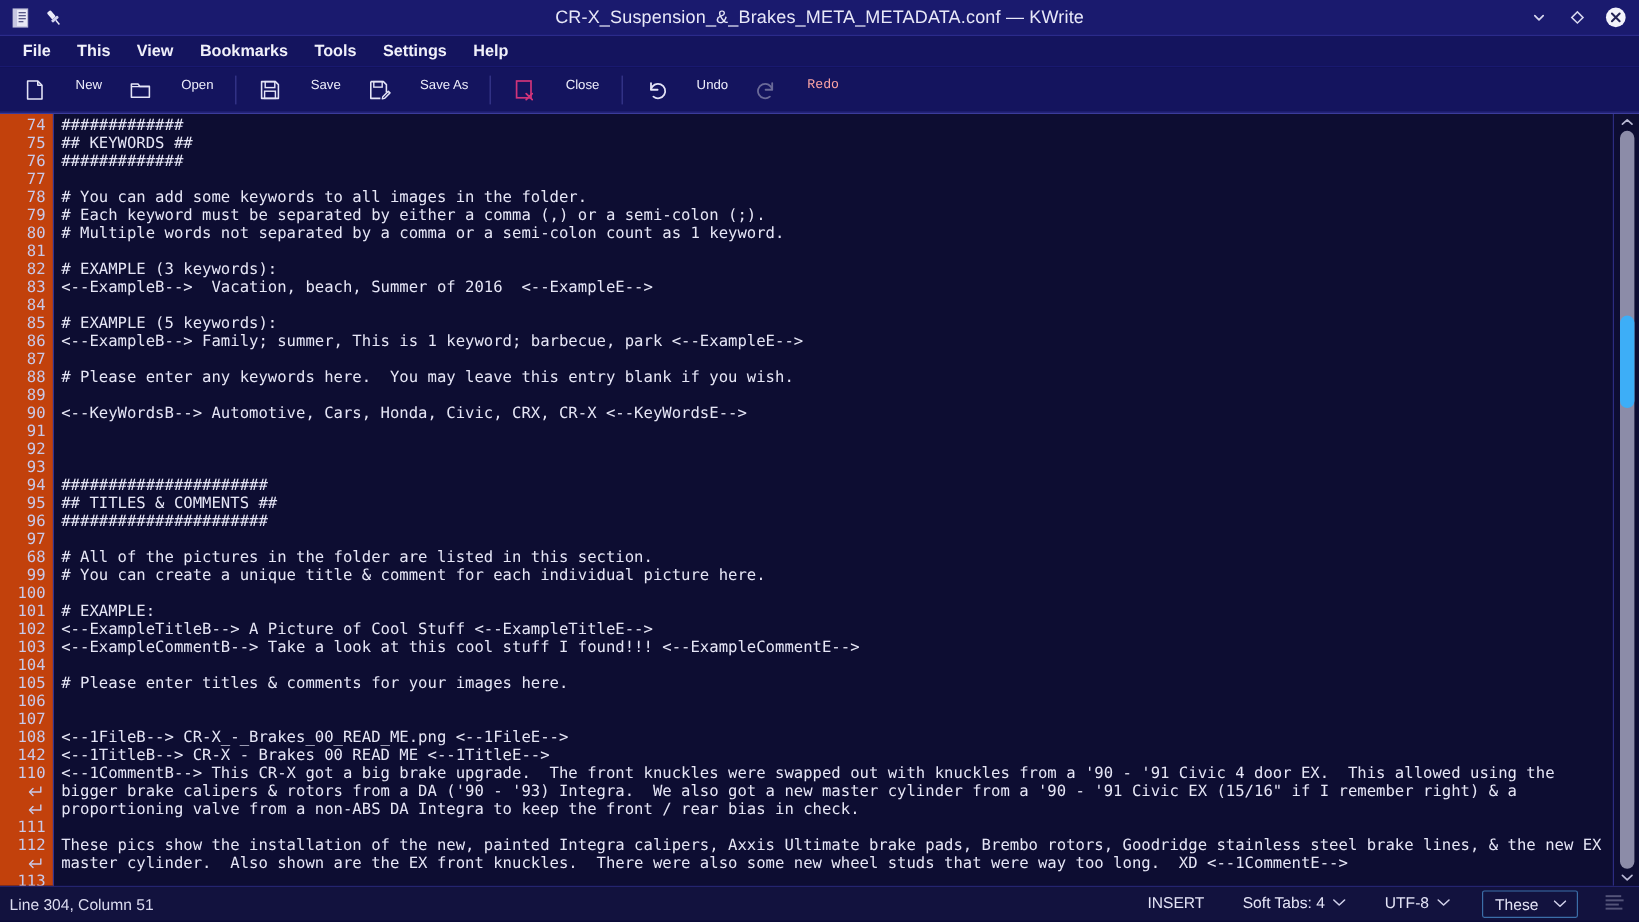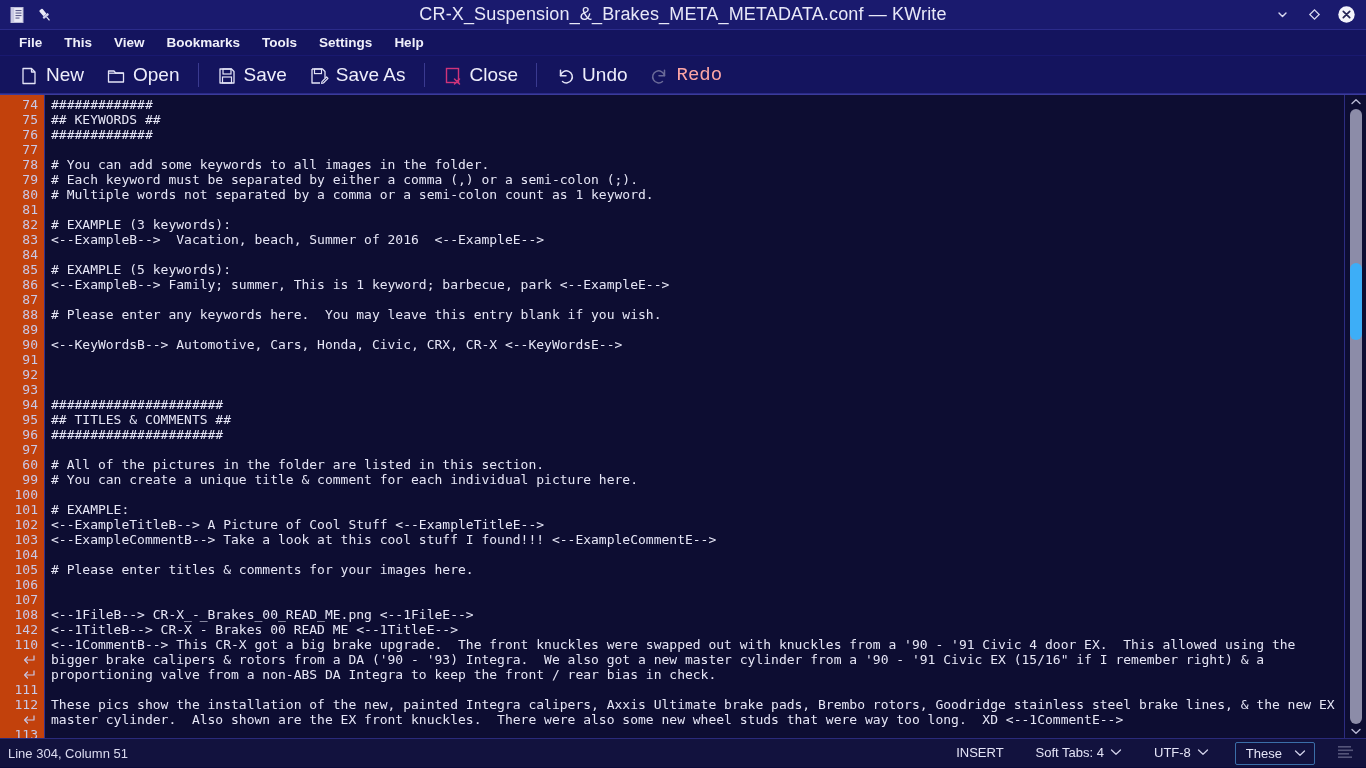--- a/index.html
+++ b/index.html
@@ -23,21 +23,21 @@
     display: flex; align-items: center; gap: 10px;
     padding-left: 8px;
     z-index: 2;
   }
   .tb-icon { width: 18px; height: 18px; display: block; }
   #titlebar-title {
     position: absolute;
     left: 0; right: 0; top: 0; bottom: 0;
     display: flex; align-items: center; justify-content: center;
     color: #e8e8f8;
-    font-size: 18px;
+    font-size: 15px;
     letter-spacing: 0.15px;
     pointer-events: none;
   }
   #titlebar-right {
     margin-left: auto;
     display: flex; align-items: center; gap: 13px;
     padding-right: 10px;
     z-index: 2;
   }
   .win-btn { width: 19px; height: 19px; display: flex; align-items: center; justify-content: center; cursor: pointer; }
@@ -62,24 +62,24 @@
 
   
   #toolbar {
     height: 38px;
     background: #14145e;
     display: flex; align-items: center;
     padding-left: 8px;
     border-bottom: 1px solid #2a2a88;
   }
   .tool-btn {
-    display: flex; align-items: flex-end; gap: 7px;
+    display: flex; align-items: flex-start; gap: 24px;
     padding: 4px 11px;
     color: #eeeefb;
-    font-size: 19px;
+    font-size: 11px;
     cursor: pointer;
     border-radius: 2px;
     white-space: nowrap;
   }
   .tool-btn.disabled { color: #fca5a5; cursor: default; font-family: Liberation Mono, monospace; }
   .tool-sep {
     width: 1px; height: 24px;
     background: #3a3a90;
     margin: 0 7px;
   }
@@ -336,21 +336,21 @@
       <div class="gl">88</div>
       <div class="gl">89</div>
       <div class="gl">90</div>
       <div class="gl">91</div>
       <div class="gl">92</div>
       <div class="gl">93</div>
       <div class="gl">94</div>
       <div class="gl">95</div>
       <div class="gl">96</div>
       <div class="gl">97</div>
-      <div class="gl">60</div>
+      <div class="gl">68</div>
       <div class="gl">99</div>
       <div class="gl">100</div>
       <div class="gl">101</div>
       <div class="gl">102</div>
       <div class="gl">103</div>
       <div class="gl">104</div>
       <div class="gl">105</div>
       <div class="gl">106</div>
       <div class="gl">107</div>
       <div class="gl">108</div>

